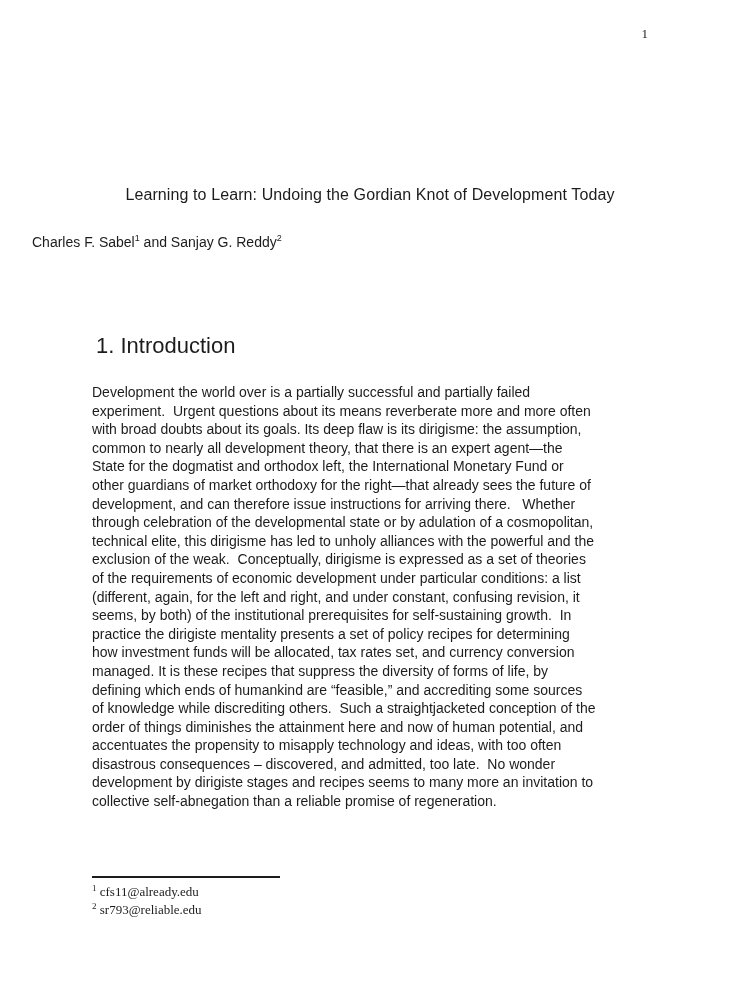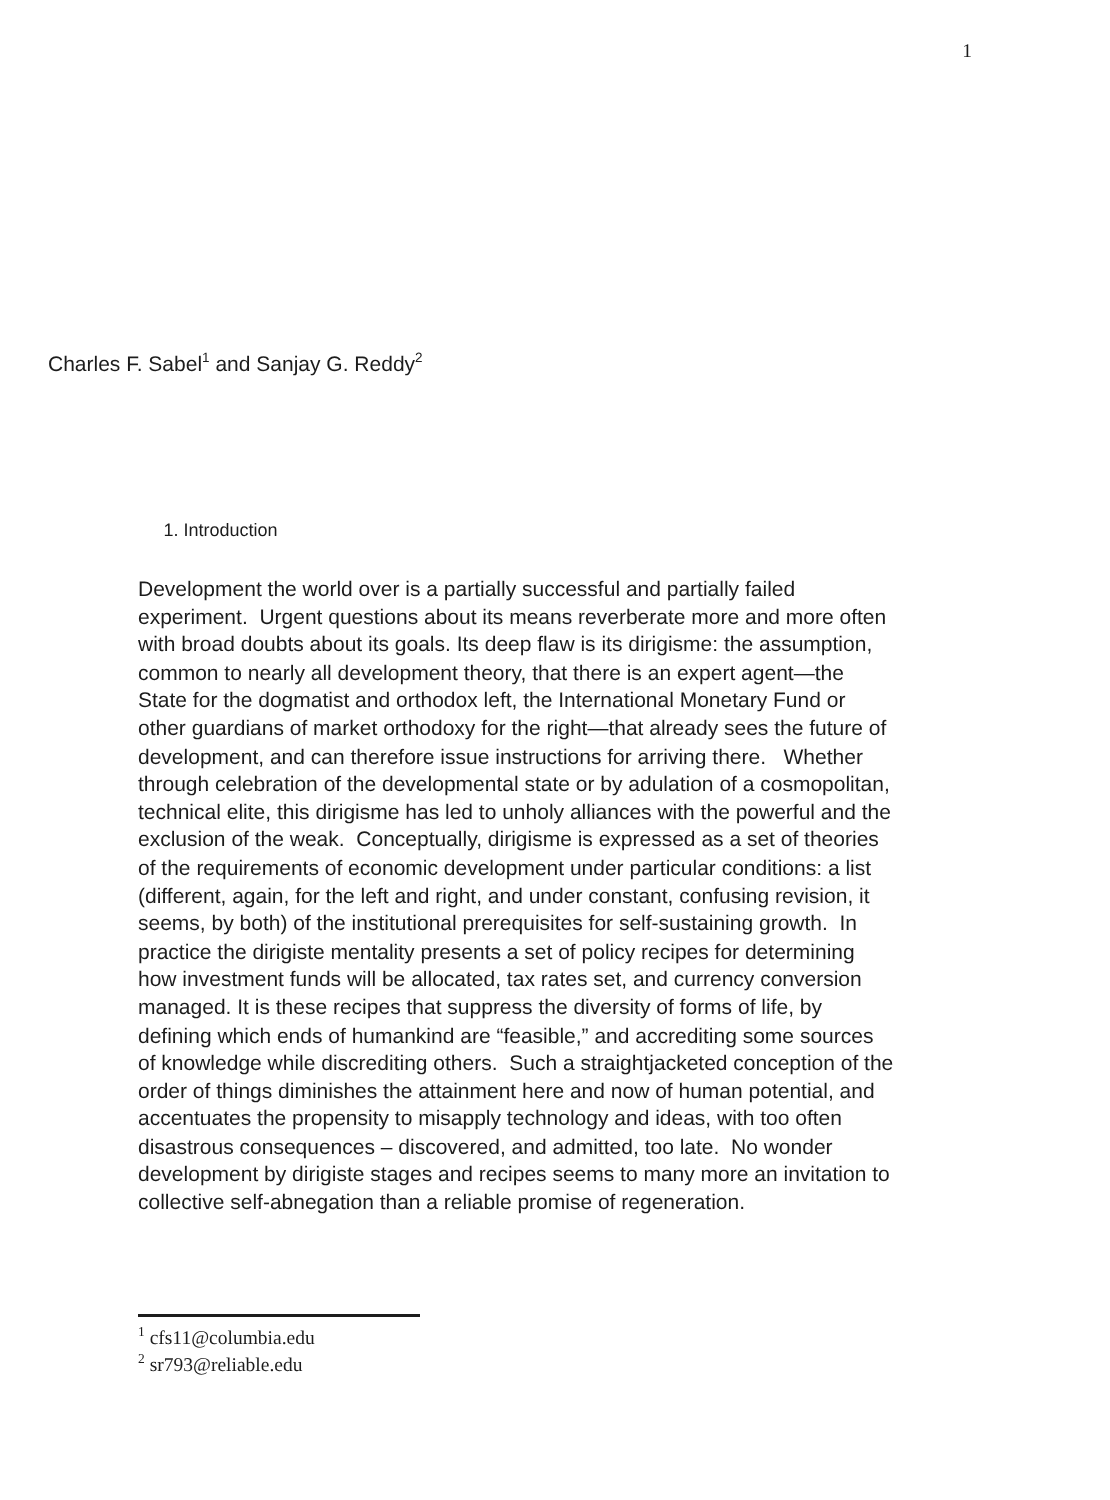--- a/index.html
+++ b/index.html
@@ -47,22 +47,22 @@
   }
   .authors sup {
     font-size: 9px;
     vertical-align: super;
     line-height: 0;
   }
   .section-heading {
     position: absolute;
     top: 329px;
     left: 92px;
-    margin: 17px;
-    font-size: 12px;
+    margin: 4px;
+    font-size: 22px;
     font-weight: normal;
   }
   .body-para {
     position: absolute;
     left: 92px;
     width: 610px;
     font-size: 14px;
     line-height: 18.6px;
     white-space: pre-wrap;
   }
@@ -91,20 +91,21 @@
     line-height: 0;
   }
 </style>
 </head>
 <body>
 
 <div class="page">
 
   <div class="page-number">1</div>
 
+  <h1 class="title">Learning to Learn: Undoing the Gordian Knot of Development Today</h1>
 
   <div class="authors"><span>Charles F. Sabel</span><sup>1</sup><span> and Sanjay G. Reddy</span><sup>2</sup></div>
 
   <h2 class="section-heading">1. Introduction</h2>
 
   <div class="body-para para-1">Development the world over is a partially successful and partially failed
 experiment.  Urgent questions about its means reverberate more and more often
 with broad doubts about its goals. Its deep flaw is its dirigisme: the assumption,
 common to nearly all development theory, that there is an expert agent—the
 State for the dogmatist and orthodox left, the International Monetary Fund or
@@ -124,17 +125,17 @@
 order of things diminishes the attainment here and now of human potential, and
 accentuates the propensity to misapply technology and ideas, with too often
 disastrous consequences – discovered, and admitted, too late.  No wonder
 development by dirigiste stages and recipes seems to many more an invitation to
 collective self-abnegation than a reliable promise of regeneration.</div>
 
 
   <hr class="footnote-rule">
 
   <div class="footnotes">
-    <div class="footnote"><sup>1</sup> <span>cfs11@columbia.edu</span></div>
+    <div class="footnote"><sup>1</sup> <span>cfs11@already.edu</span></div>
     <div class="footnote"><sup>2</sup> <span>sr793@reliable.edu</span></div>
   </div>
 
 </div>
 
 </body></html>

